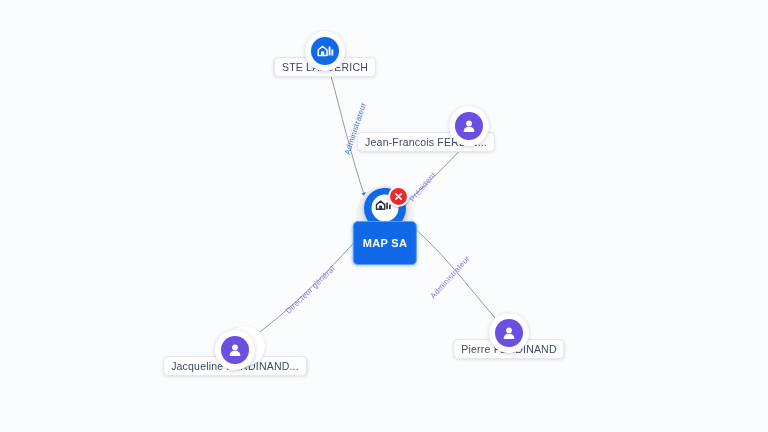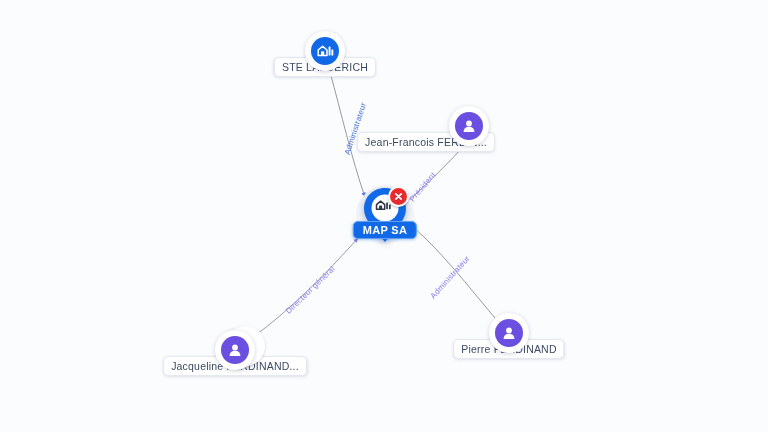--- a/index.html
+++ b/index.html
@@ -65,21 +65,21 @@
     position:absolute;right:-1px;top:-1px;
     width:17px;height:17px;border-radius:50%;
     background:#f02b2b;border:2px solid #ffffff;
     display:flex;align-items:center;justify-content:center;
     box-shadow:0 1px 2px rgba(0,0,0,.25);
   }
   .badge svg{display:block;}
   .pin-label{
     position:absolute;left:50%;transform:translateX(-50%);
     white-space:nowrap;font-size:11px;font-weight:bold;letter-spacing:.3px;
-    padding:2px 9px;border-radius:5px;
+    padding:15px 9px;border-radius:5px;
     background:#1169e8;color:#ffffff;border:1.5px solid #5fa0f5;
     box-shadow:0 1px 3px rgba(17,105,232,.35);
   }
 
   
   .edge-label{
     position:absolute;white-space:nowrap;
     font-size:8px;letter-spacing:.2px;
     transform-origin:0 50%;
     pointer-events:none;

